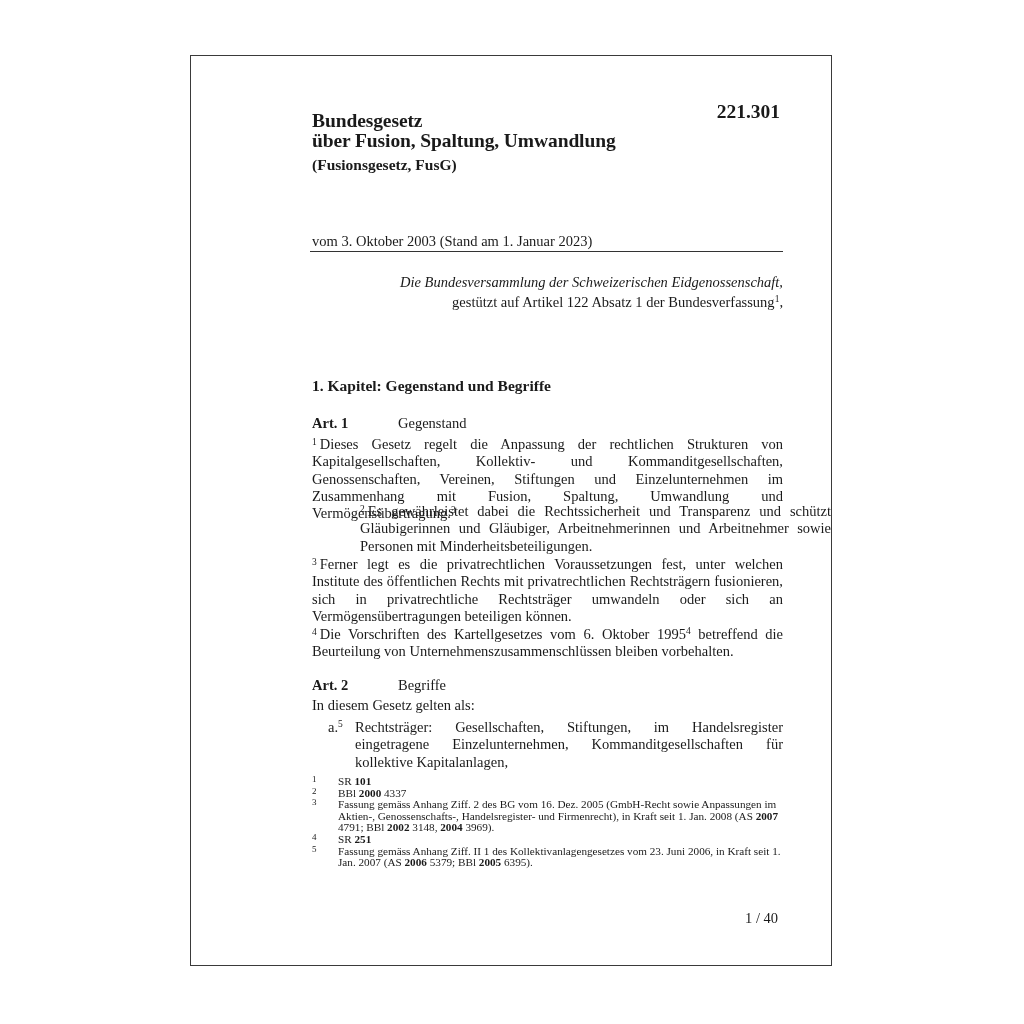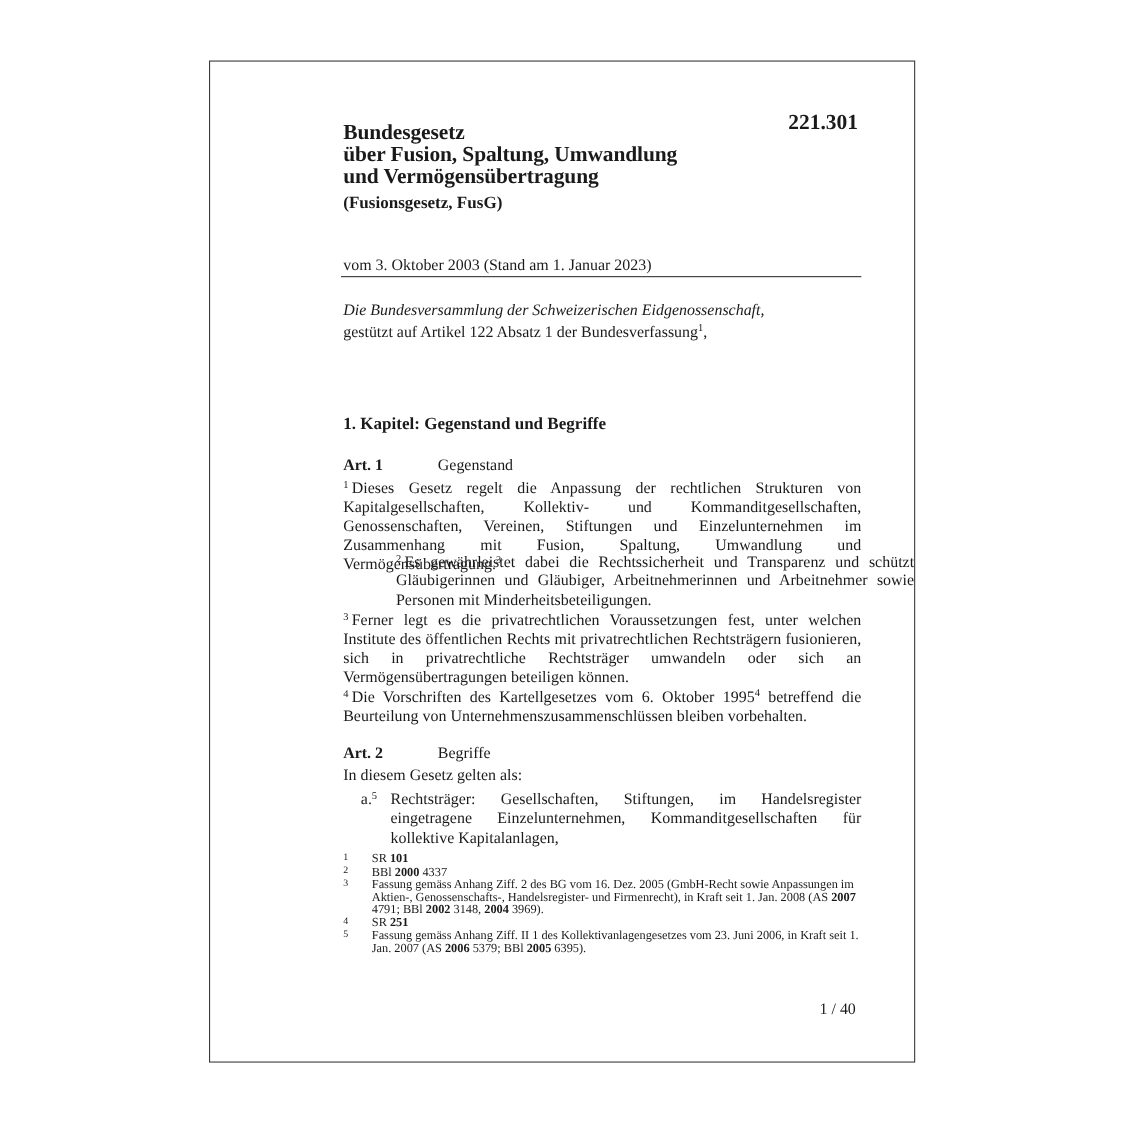--- a/index.html
+++ b/index.html
@@ -68,20 +68,21 @@
       height: 0;
       border-top: 1.6px solid #333;
     }
     .preamble {
       position: absolute;
       left: 312px;
       top: 274px;
       width: 471px;
       font-size: 14.5px;
       line-height: 17.5px;
+      text-align: right;
     }
     .preamble .italic { font-style: italic; }
     .preamble .line { margin: 0; white-space: nowrap; }
     .preamble .gap { margin-bottom: 2px; }
     .preamble .gap-top { margin-top: 2px; }
     sup, .sup {
       font-size: 9.5px;
       vertical-align: 5px;
       line-height: 0;
     }
@@ -170,21 +171,20 @@
 </head>
 <body>
 
 <div class="page"></div>
 
 <div class="sr-number">221.301</div>
 
 <div class="title-block">
   <div class="title-line">Bundesgesetz</div>
   <div class="title-line">über Fusion, Spaltung, Umwandlung</div>
-  <div class="title-line">und Vermögensübertragung</div>
   <div class="short-title">(Fusionsgesetz, FusG)</div>
 </div>
 
 <div class="date-line">vom 3. Oktober 2003 (Stand am 1. Januar 2023)</div>
 
 <div class="rule"></div>
 
 <div class="preamble">
   <p class="line italic gap">Die Bundesversammlung der Schweizerischen Eidgenossenschaft,</p>
   <p class="line"><span>gestützt auf Artikel 122 Absatz 1 der Bundesverfassung</span><span class="sup">1</span><span>,</span></p>

